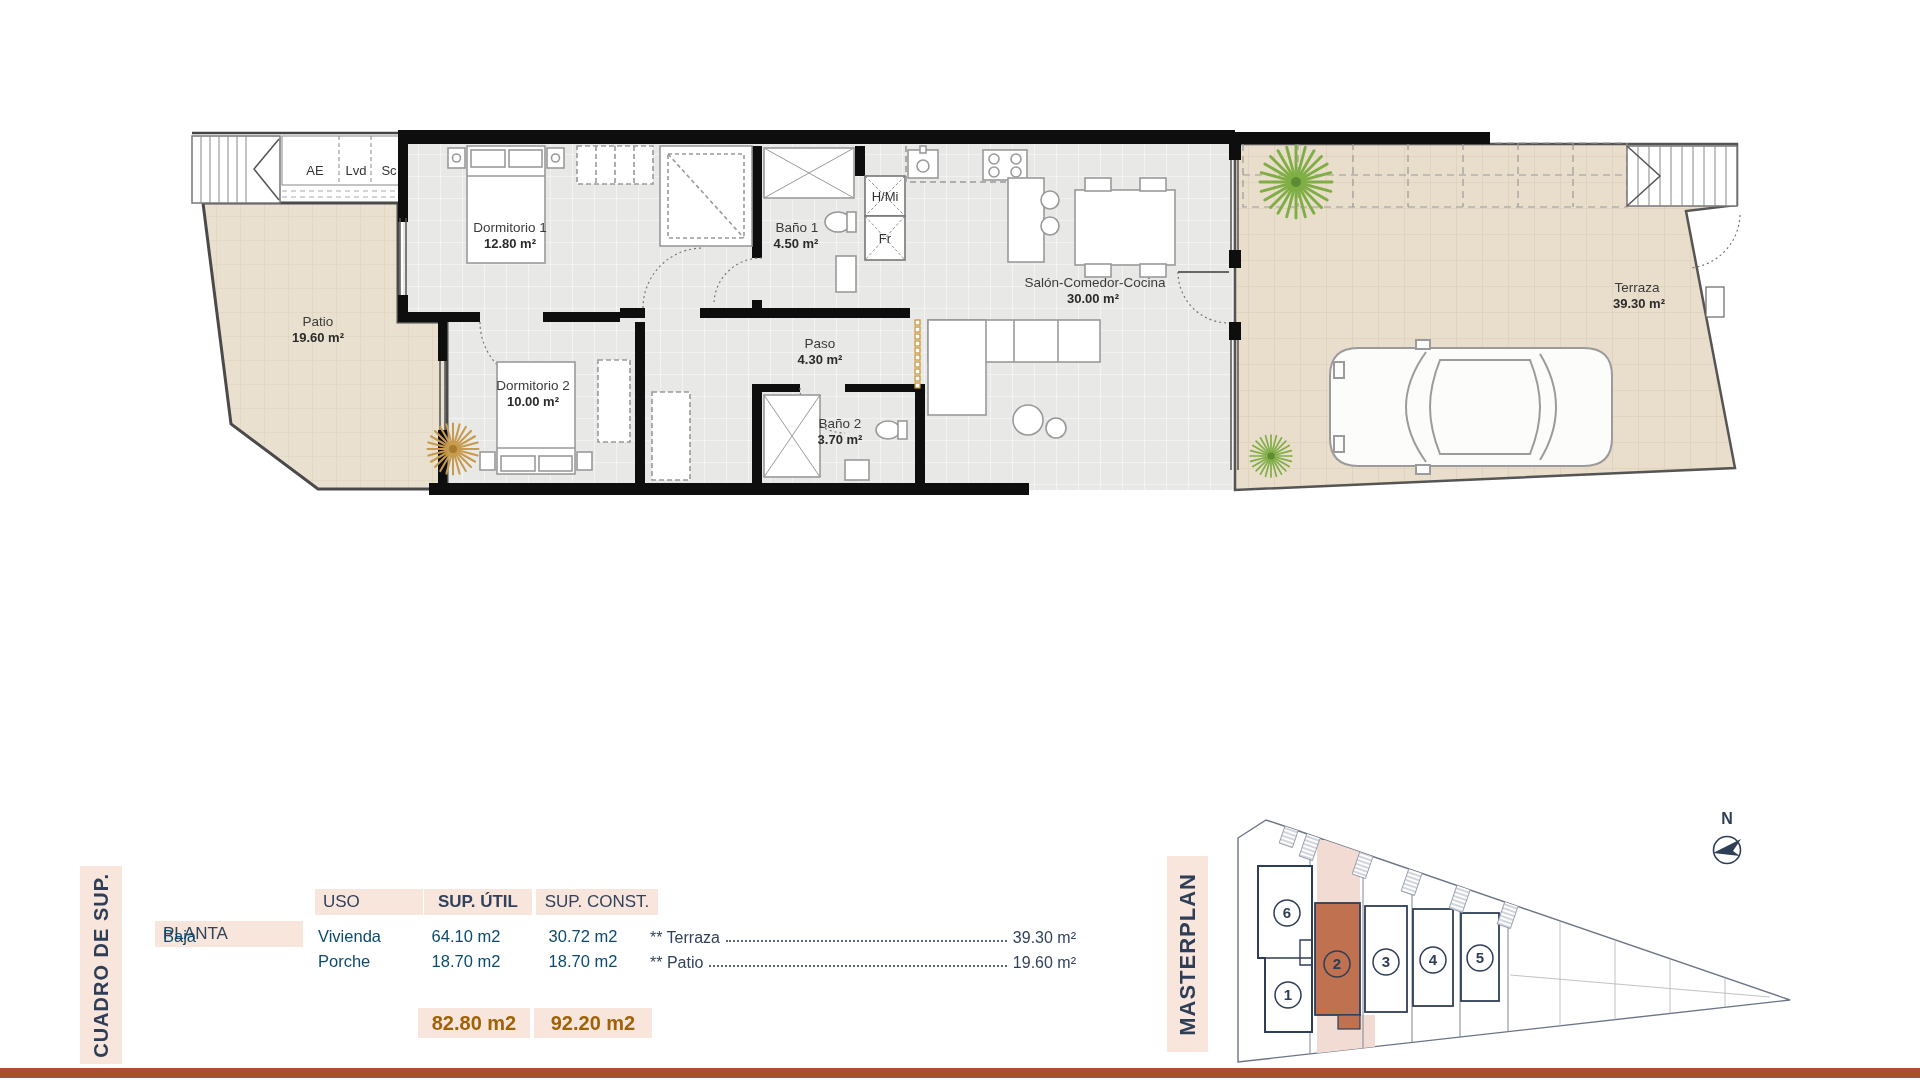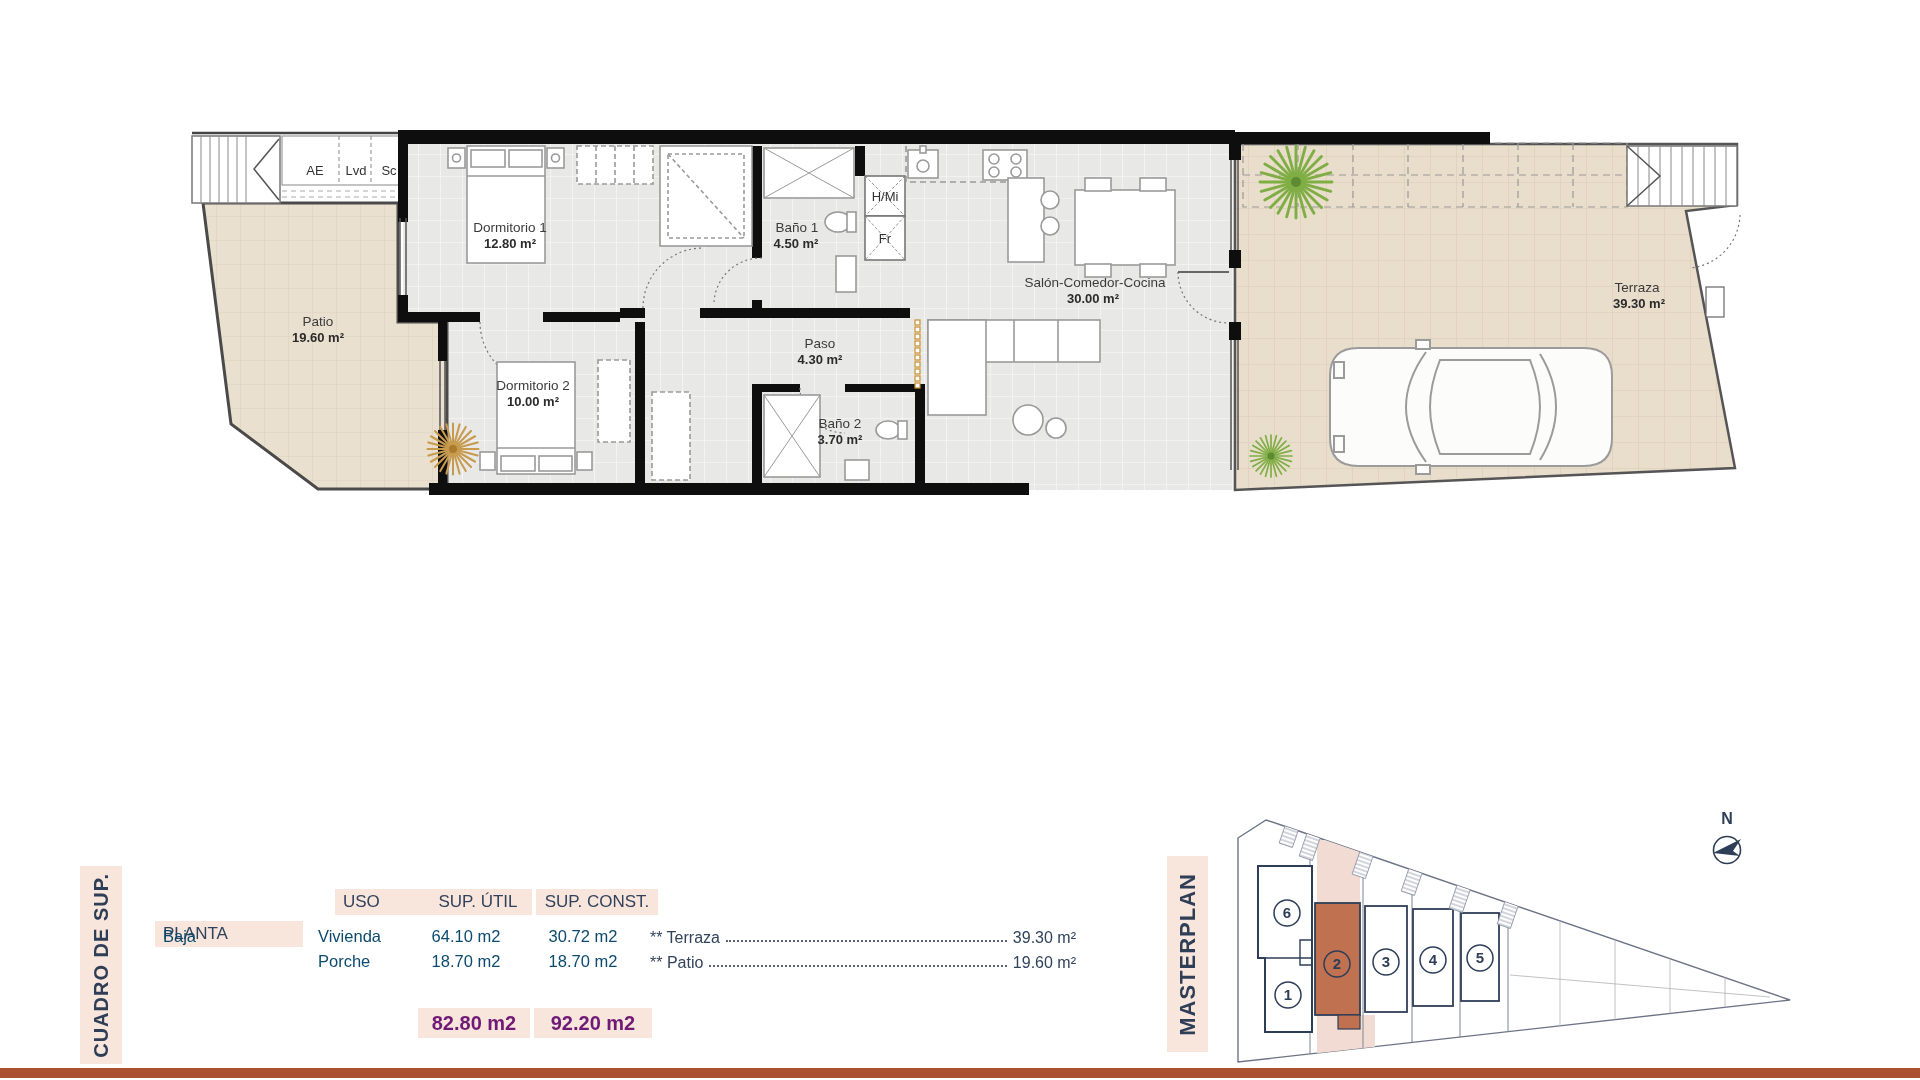--- a/index.html
+++ b/index.html
@@ -18,21 +18,21 @@
   .cuadro-box{left:80px;top:866px;width:42px;height:198px;}
   .cuadro-box span{font-size:20px;}
   .master-box{left:1167px;top:856px;width:41px;height:196px;}
   .master-box span{font-size:22px;}
 
   .tcell{position:absolute;color:#0c4a6e;font-size:16.5px;}
   .thead{position:absolute;background:#f8e5dc;color:#31435c;font-size:17px;line-height:26px;height:26px;}
   .thead.lefted{padding-left:8px;}
   .thead.centered{text-align:center;}
   .tval{text-align:center;}
-  .ttotal{position:absolute;background:#f8e5dc;color:#701a75;font-size:20px;font-weight:bold;
+  .ttotal{position:absolute;background:#f8e5dc;color:#a16207;font-size:20px;font-weight:bold;
           height:30px;line-height:30px;text-align:center;}
   .annots{position:absolute;left:650px;top:924px;width:426px;}
   .annot-row{display:flex;align-items:flex-end;height:25px;color:#31435c;font-size:16px;text-align:center;}
   .a-label{white-space:nowrap;padding-bottom:2px;}
   .a-leader{flex:1;border-bottom:2px dotted #5c6575;margin:0 6px 7px 6px;}
   .a-value{white-space:nowrap;padding-bottom:2px;}
   .bottom-bar{position:absolute;left:0;top:1068px;width:1920px;height:10px;background:#aa5030;}
 </style>
 </head>
 <body>
@@ -353,22 +353,22 @@
     <circle cx="1727" cy="850" r="13.5" fill="none" stroke="#2f3e57" stroke-width="1.6"></circle>
     <path d="M1713,853 L1741,839 L1733,851 L1740,856 Z" fill="#2f3e57"></path>
   </g>
 </svg>
 
 <div class="sidebox cuadro-box">
   <span>CUADRO DE SUP.</span>
 </div>
 
 <div class="thead lefted" style="left:155px;top:889px;width:140px;margin-top:32px;">PLANTA</div>
-<div class="thead lefted" style="left:315px;top:889px;width:100px;margin-left:20px;">USO</div>
-<div class="thead centered" style="left:424px;top:889px;width:108px;">SUP. ÚTIL</div>
+<div class="thead lefted" style="left:315px;top:889px;width:100px;">USO</div>
+<div class="thead centered" style="left:424px;top:889px;width:108px;font-weight:bold;">SUP. ÚTIL</div>
 <div class="thead centered" style="left:536px;top:889px;width:122px;">SUP. CONST.</div>
 
 <div class="tcell" style="left:163px;top:927px;">Baja</div>
 <div class="tcell" style="left:318px;top:927px;">Vivienda</div>
 <div class="tcell tval" style="left:414px;top:927px;width:104px;">64.10 m2</div>
 <div class="tcell tval" style="left:528px;top:927px;width:110px;">30.72 m2</div>
 
 <div class="tcell" style="left:318px;top:952px;">Porche</div>
 <div class="tcell tval" style="left:414px;top:952px;width:104px;">18.70 m2</div>
 <div class="tcell tval" style="left:528px;top:952px;width:110px;">18.70 m2</div>

